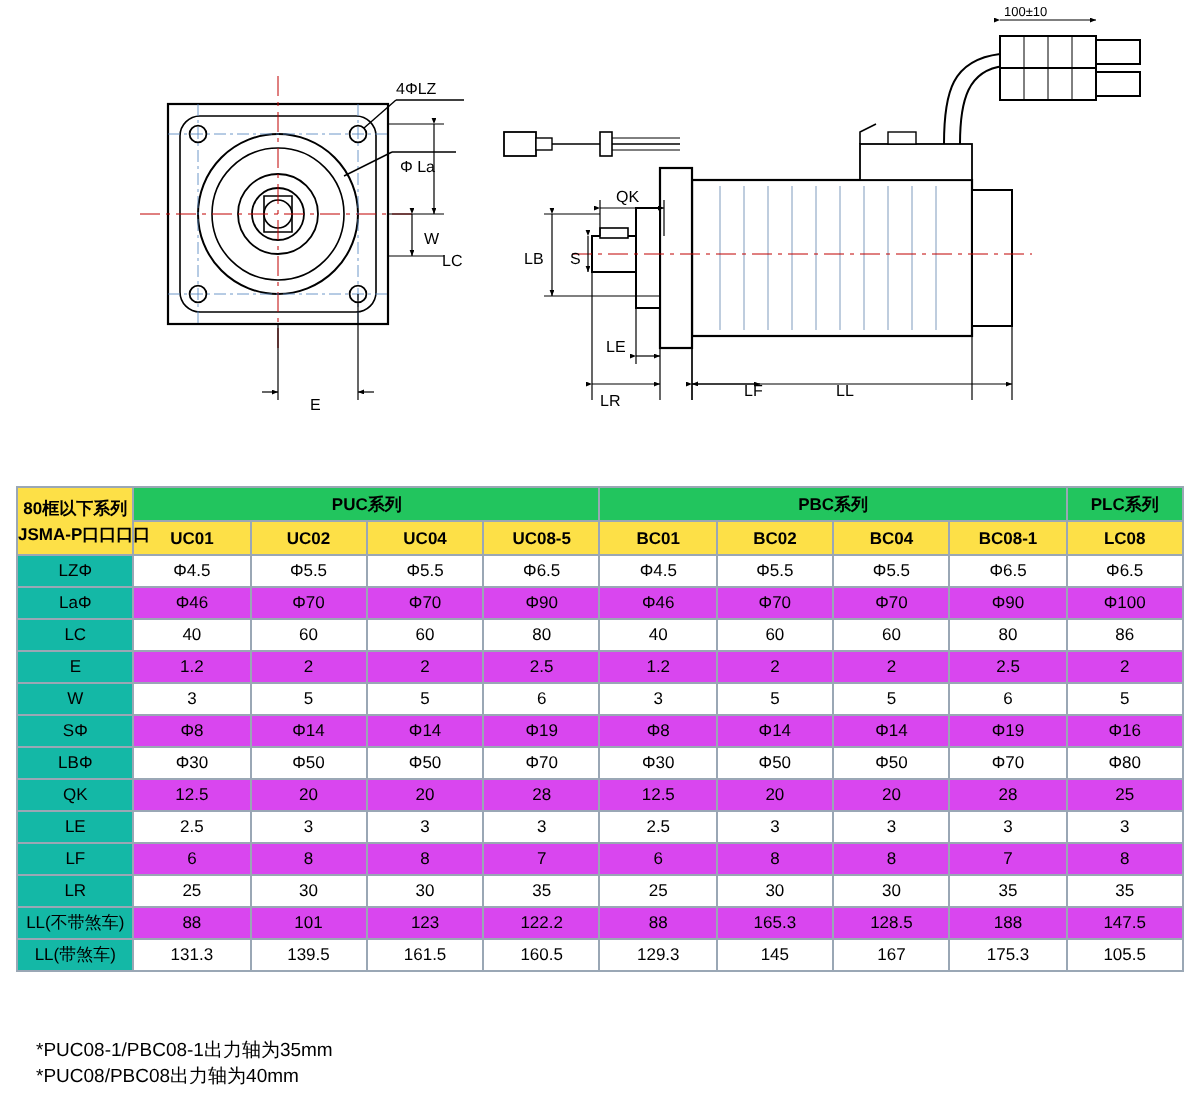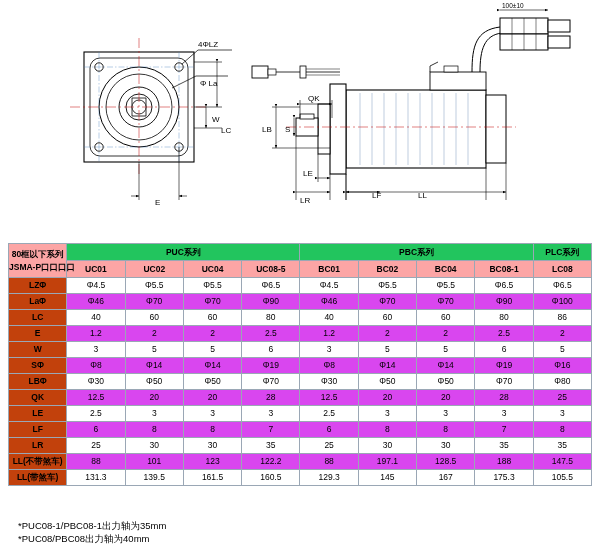--- a/index.html
+++ b/index.html
@@ -20,28 +20,28 @@
   }
   table.spec td,table.spec th{
     border:1px solid #9aa7b5;
     text-align:center;
     height:15px;
     padding:0;
     line-height:13px;
     white-space:nowrap;
   }
   table.spec thead th{
-    background:#fca5a5;
+    background:#fde047;
     font-weight:bold;
     font-size:8.5px;
     height:16px;
   }
   table.spec .labelcell{
-    background:#c2410c;
-    font-weight:bold;
+    background:#14b8a6;
+    font-weight:normal;
     width:92px;
   }
   table.spec .grp{background:#22c55e;font-weight:bold;}
   table.spec td.val{background:#ffffff;}
   table.spec tr.alt td.val{background:#d946ef;}
   .corner{
     background:#cfe2ef;
     font-weight:bold;
     line-height:11px;
     font-size:8.5px;
@@ -381,21 +381,21 @@
         <td class="val">35</td>
         <td class="val">35</td>
       </tr>
       <tr class="alt">
         <td class="labelcell">LL(不带煞车)</td>
         <td class="val">88</td>
         <td class="val">101</td>
         <td class="val">123</td>
         <td class="val">122.2</td>
         <td class="val">88</td>
-        <td class="val">197.1</td>
+        <td class="val">165.3</td>
         <td class="val">128.5</td>
         <td class="val">188</td>
         <td class="val">147.5</td>
       </tr>
       <tr>
         <td class="labelcell">LL(带煞车)</td>
         <td class="val">131.3</td>
         <td class="val">139.5</td>
         <td class="val">161.5</td>
         <td class="val">160.5</td>

